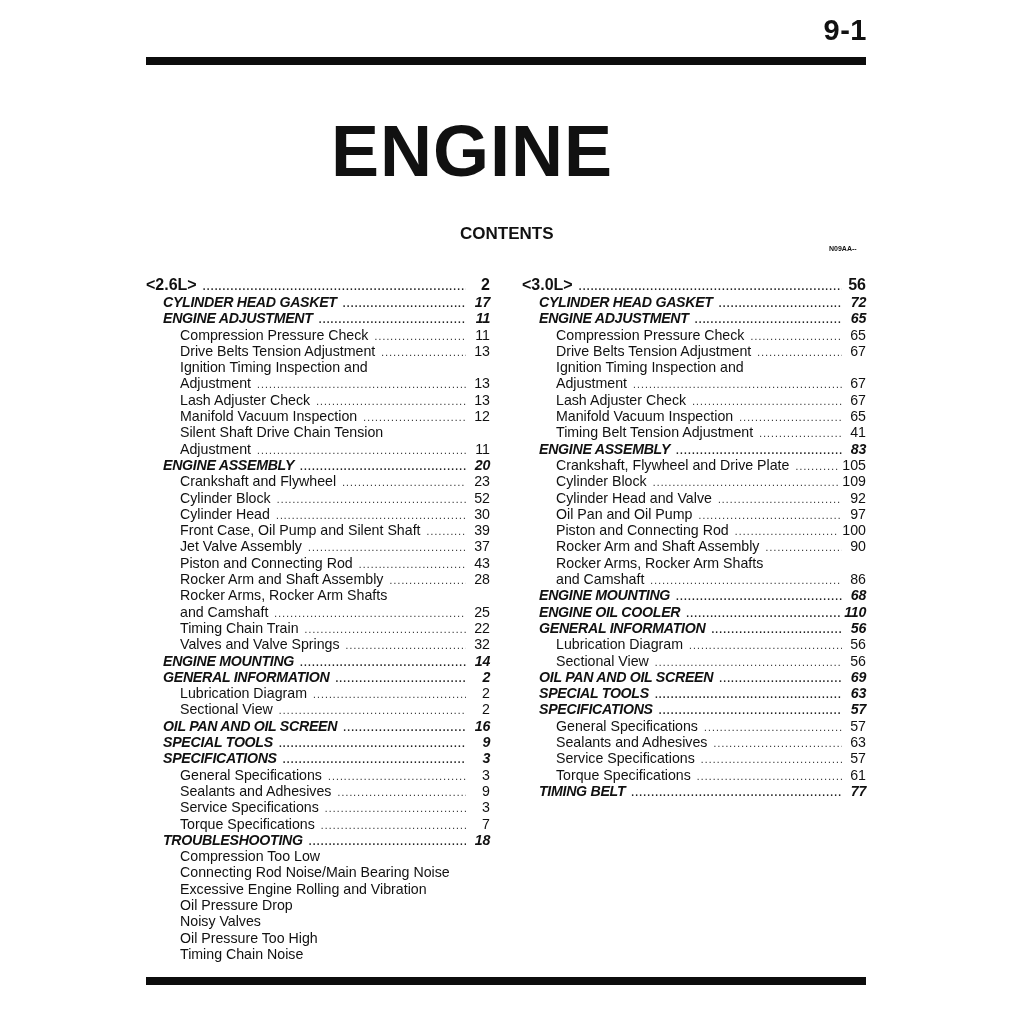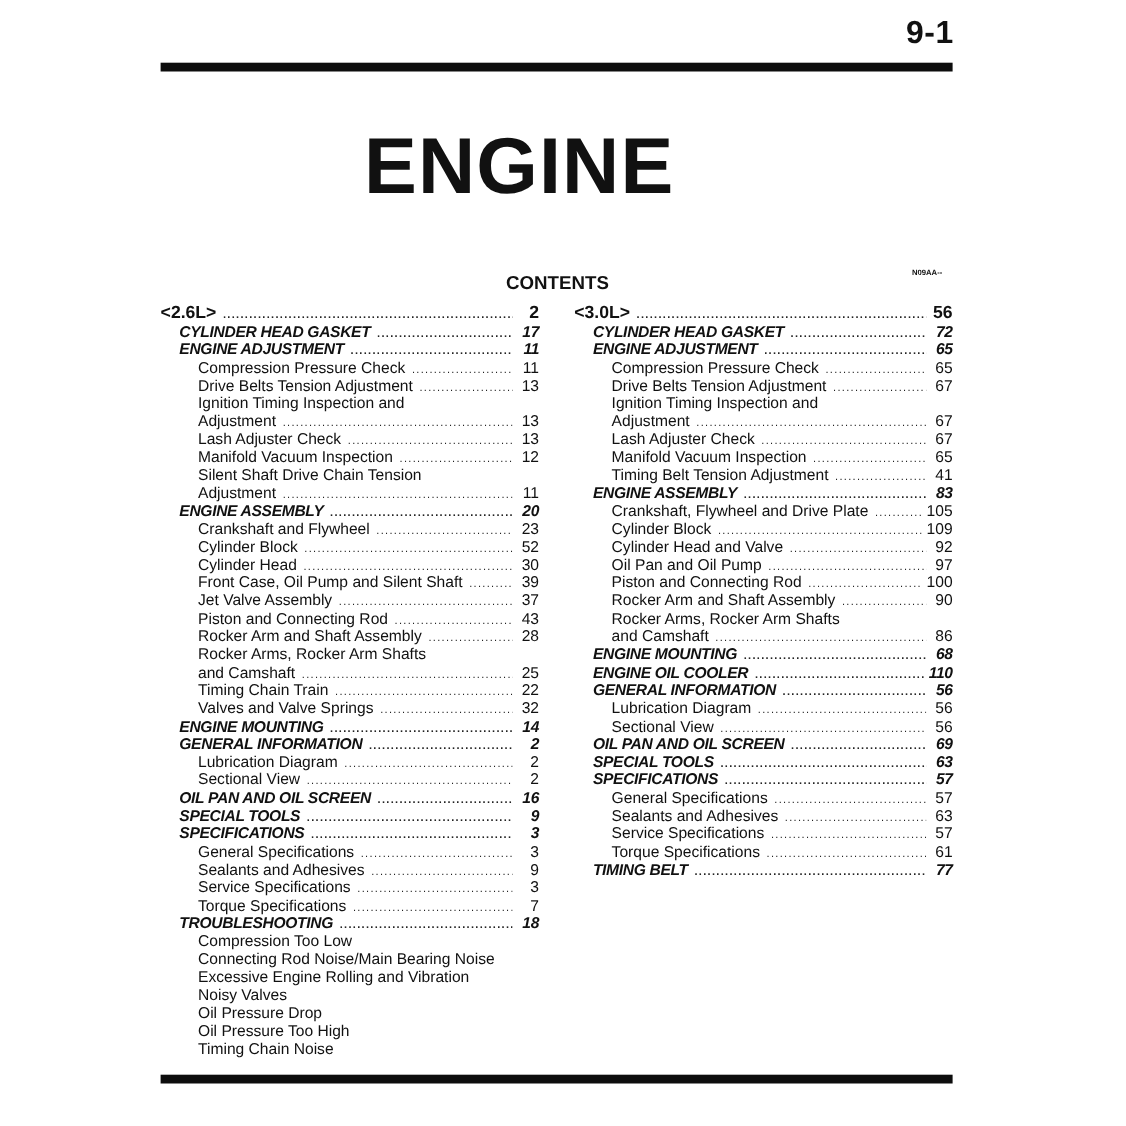--- a/index.html
+++ b/index.html
@@ -15,21 +15,21 @@
     position: absolute; left: 146px; top: 57px; width: 720px; height: 8px; background: #0d0d0d;
   }
   .rule-bottom {
     position: absolute; left: 146px; top: 977px; width: 720px; height: 8px; background: #0d0d0d;
   }
   .main-title {
     position: absolute; top: 110px; left: 0; width: 944px; text-align: center;
     font-size: 72px; font-weight: bold; letter-spacing: 1px; transform: scaleX(1.0);
   }
   .contents-title {
-    position: absolute; top: 248px; left: 460px; font-size: 17px; font-weight: bold;
+    position: absolute; top: 224px; left: 460px; font-size: 17px; font-weight: bold;
   }
   .doc-code {
     position: absolute; top: 245px; left: 829px; font-size: 7px; font-weight: bold;
   }
   .col {
     position: absolute; top: 276px; width: 344px;
   }
   .col-left { left: 146px; }
   .col-right { left: 522px; }
   .row {
@@ -250,26 +250,26 @@
       <span class="label">Connecting Rod Noise/Main Bearing Noise</span>
       <span class="dots"></span>
       <span class="page"></span>
     </div>
     <div class="row lvl2 nodots">
       <span class="label">Excessive Engine Rolling and Vibration</span>
       <span class="dots"></span>
       <span class="page"></span>
     </div>
     <div class="row lvl2 nodots">
+      <span class="label">Oil Pressure Drop</span>
+      <span class="dots"></span>
+      <span class="page"></span>
+    </div>
+    <div class="row lvl2 nodots">
       <span class="label">Noisy Valves</span>
-      <span class="dots"></span>
-      <span class="page"></span>
-    </div>
-    <div class="row lvl2 nodots">
-      <span class="label">Oil Pressure Drop</span>
       <span class="dots"></span>
       <span class="page"></span>
     </div>
     <div class="row lvl2 nodots">
       <span class="label">Oil Pressure Too High</span>
       <span class="dots"></span>
       <span class="page"></span>
     </div>
     <div class="row lvl2 nodots">
       <span class="label">Timing Chain Noise</span>

